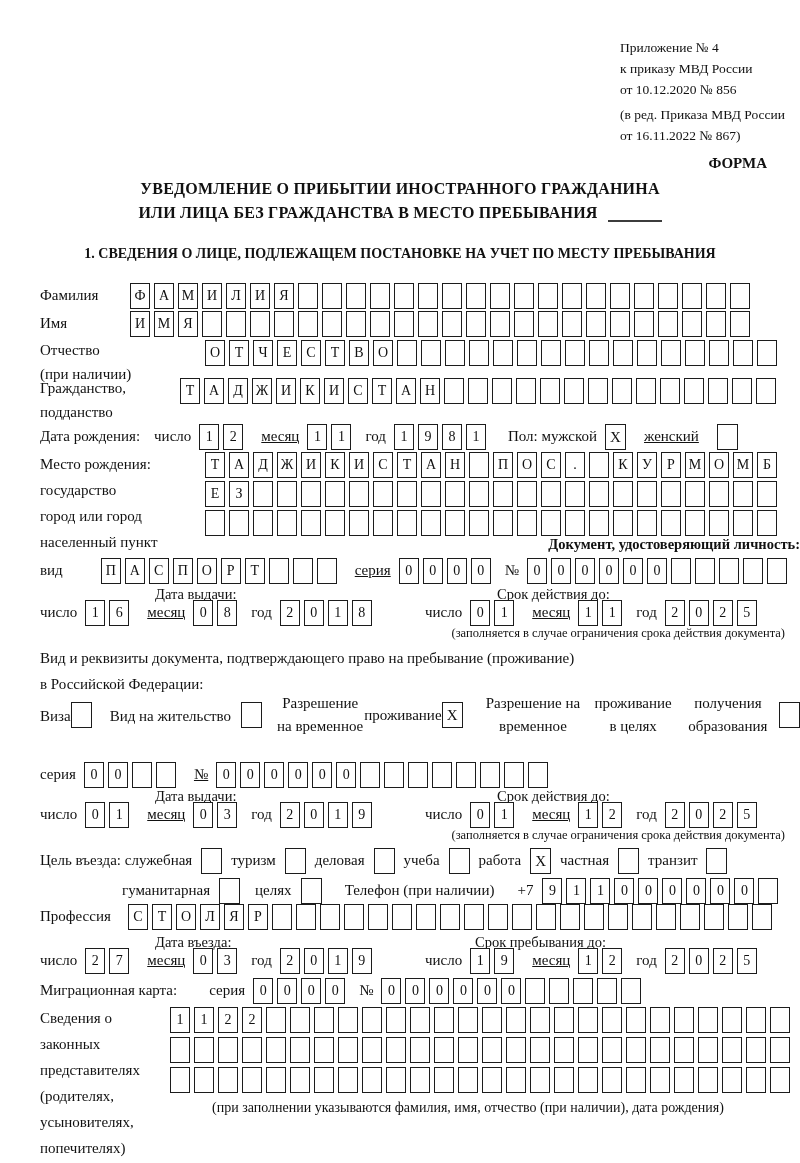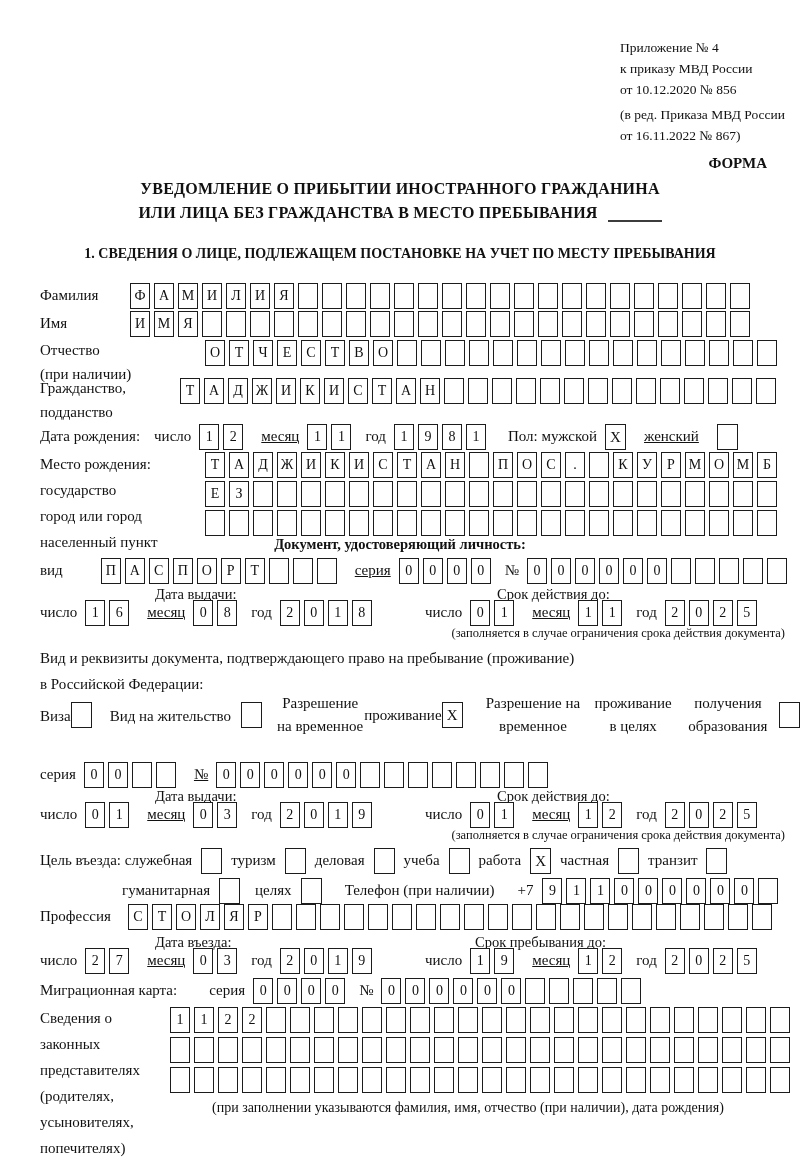--- a/index.html
+++ b/index.html
@@ -281,21 +281,21 @@
         <span class="cell"></span>
         <span class="cell"></span>
         <span class="cell"></span>
         <span class="cell"></span>
         <span class="cell"></span>
         <span class="cell"></span>
         <span class="cell"></span>
       </span>
     </div>
 
-  <div class="abs b" style="top:536px;left:0;width:800px;text-align:center;font-size:14.5px;">Документ, удостоверяющий личность:</div>
+  <div class="abs b" style="top:536px;left:0;width:800px;text-align:right;font-size:14.5px;">Документ, удостоверяющий личность:</div>
 
   <div class="row" style="top:558px;left:40px;">
     <span class="lbl">вид</span>
     <span class="cells ml30">
         <span class="cell">П</span>
         <span class="cell">А</span>
         <span class="cell">С</span>
         <span class="cell">П</span>
         <span class="cell">О</span>
         <span class="cell">Р</span>

